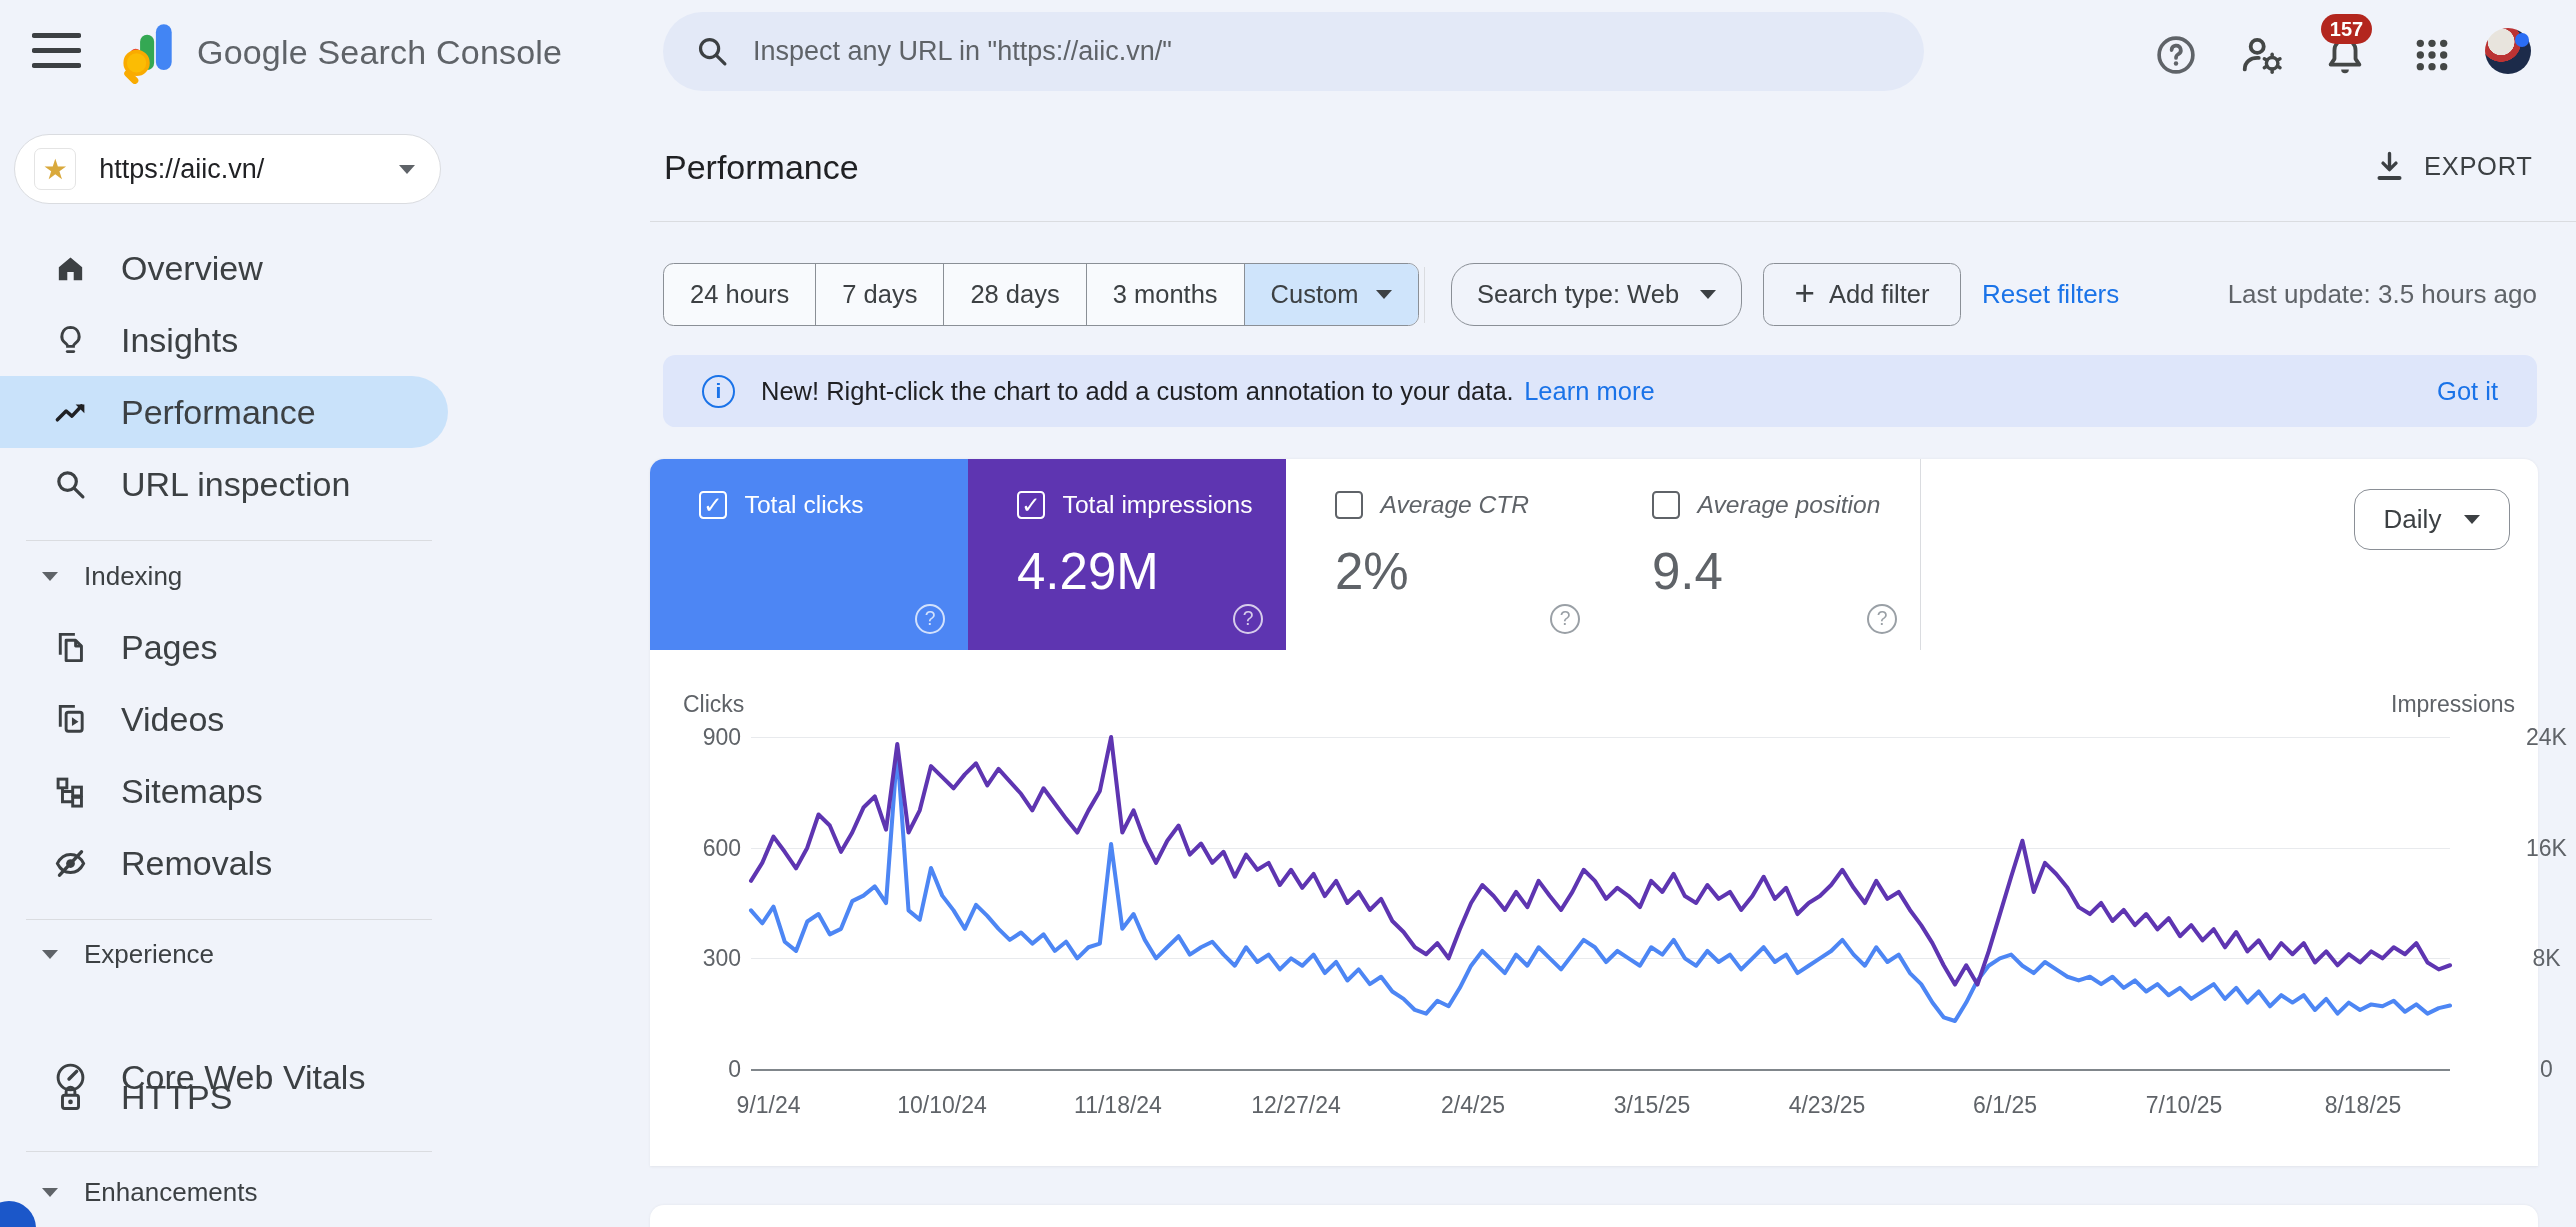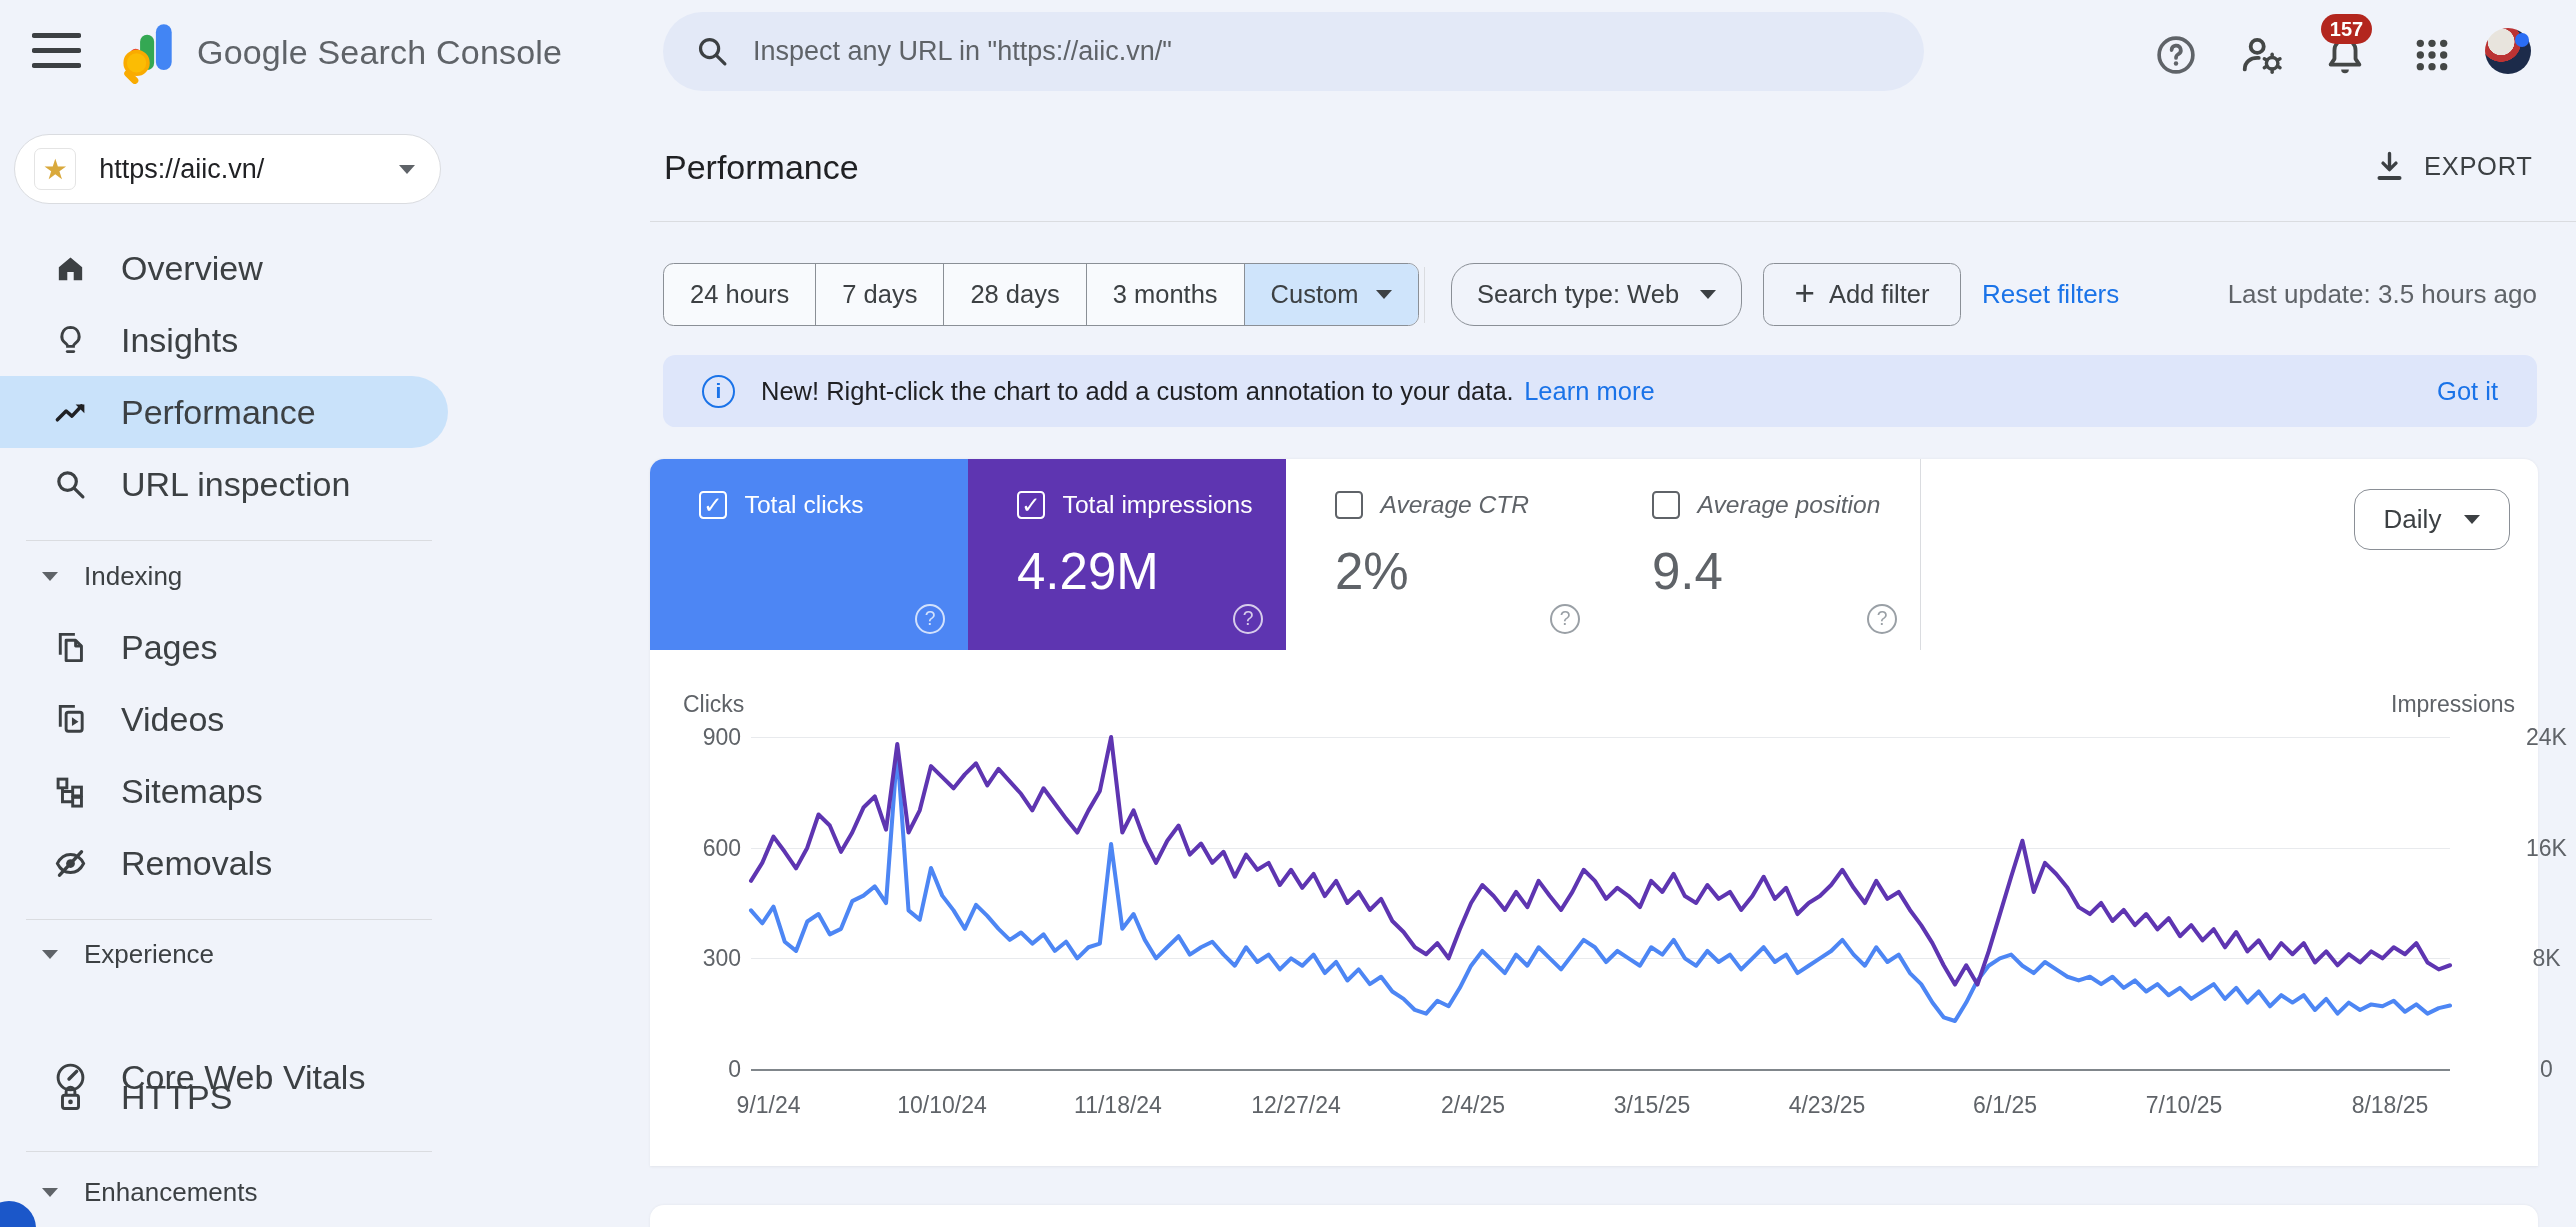--- a/index.html
+++ b/index.html
@@ -389,21 +389,21 @@
         <div class="tick right" style="top: 332px;">0</div>
         <div class="xlabel" style="left: 17.6px;">9/1/24</div>
         <div class="xlabel" style="left: 191px;">10/10/24</div>
         <div class="xlabel" style="left: 367px;">11/18/24</div>
         <div class="xlabel" style="left: 545px;">12/27/24</div>
         <div class="xlabel" style="left: 722px;">2/4/25</div>
         <div class="xlabel" style="left: 901px;">3/15/25</div>
         <div class="xlabel" style="left: 1076px;">4/23/25</div>
         <div class="xlabel" style="left: 1254px;">6/1/25</div>
         <div class="xlabel" style="left: 1433px;">7/10/25</div>
-        <div class="xlabel" style="left: 1612px; margin-left: 27px;">8/18/25</div>
+        <div class="xlabel" style="left: 1612px;">8/18/25</div>
         <svg id="chart-svg" width="1699" height="332" viewBox="0 0 1935 378">
           <polyline points="0.0,197.4 12.8,212.1 25.6,193.2 38.4,233.1 51.3,243.6 64.1,210.0 76.9,201.6 89.7,224.7 102.5,218.4 115.3,186.9 128.1,180.6 141.0,170.1 153.8,189.0 166.6,14.7 179.4,197.4 192.2,207.9 205.0,149.1 217.8,180.6 230.7,197.4 243.5,218.4 256.3,191.1 269.1,203.7 281.9,218.4 294.7,231.0 307.5,222.6 320.4,235.2 333.2,224.7 346.0,243.6 358.8,233.1 371.6,252.0 384.4,239.4 397.3,235.2 410.1,121.8 422.9,218.4 435.7,201.6 448.5,231.0 461.3,252.0 474.1,239.4 487.0,226.8 499.8,247.8 512.6,239.4 525.4,233.1 538.2,247.8 551.0,260.4 563.8,239.4 576.7,256.2 589.5,247.8 602.3,264.6 615.1,252.0 627.9,260.4 640.7,247.8 653.5,268.8 666.4,256.2 679.2,277.2 692.0,264.6 704.8,281.4 717.6,273.0 730.4,289.8 743.2,298.2 756.1,310.8 768.9,315.0 781.7,300.3 794.5,306.6 807.3,285.6 820.1,260.4 832.9,243.6 845.8,256.2 858.6,268.8 871.4,247.8 884.2,260.4 897.0,239.4 909.8,252.0 922.6,264.6 935.5,247.8 948.3,231.0 961.1,239.4 973.9,256.2 986.7,243.6 999.5,252.0 1012.4,260.4 1025.2,239.4 1038.0,247.8 1050.8,231.0 1063.6,252.0 1076.4,260.4 1089.2,243.6 1102.1,256.2 1114.9,247.8 1127.7,264.6 1140.5,252.0 1153.3,239.4 1166.1,256.2 1178.9,247.8 1191.8,268.8 1204.6,260.4 1217.4,252.0 1230.2,243.6 1243.0,231.0 1255.8,247.8 1268.6,260.4 1281.5,239.4 1294.3,256.2 1307.1,247.8 1319.9,268.8 1332.7,281.4 1345.5,302.4 1358.3,319.2 1371.2,323.4 1384.0,302.4 1396.8,277.2 1409.6,260.4 1422.4,252.0 1435.2,247.8 1448.0,260.4 1460.9,268.8 1473.7,256.2 1486.5,264.6 1499.3,273.0 1512.1,277.2 1524.9,273.0 1537.7,281.4 1550.6,273.0 1563.4,285.6 1576.2,277.2 1589.0,289.8 1601.8,281.4 1614.6,294.0 1627.5,285.6 1640.3,298.2 1653.1,289.8 1665.9,281.4 1678.7,298.2 1691.5,285.6 1704.3,302.4 1717.2,289.8 1730.0,306.6 1742.8,294.0 1755.6,302.4 1768.4,294.0 1781.2,310.8 1794.0,298.2 1806.9,315.0 1819.7,302.4 1832.5,310.8 1845.3,304.5 1858.1,306.6 1870.9,300.3 1883.7,312.9 1896.6,304.5 1909.4,315.0 1922.2,308.7 1935.0,305.8" fill="none" stroke="#4d86f4" stroke-width="4.6" stroke-linejoin="round" stroke-linecap="round"></polyline>
           <polyline points="0.0,163.8 12.8,143.3 25.6,113.4 38.4,130.7 51.3,149.6 64.1,126.0 76.9,88.2 89.7,100.8 102.5,130.7 115.3,108.7 128.1,80.3 141.0,67.7 153.8,105.5 166.6,7.9 179.4,108.7 192.2,83.5 205.0,33.1 217.8,45.7 230.7,58.3 243.5,42.5 256.3,29.9 269.1,55.1 281.9,36.2 294.7,50.4 307.5,64.6 320.4,83.5 333.2,58.3 346.0,75.6 358.8,92.9 371.6,108.7 384.4,83.5 397.3,61.4 410.1,0.0 422.9,108.7 435.7,83.5 448.5,118.1 461.3,143.3 474.1,118.1 487.0,100.8 499.8,133.9 512.6,121.3 525.4,143.3 538.2,130.7 551.0,159.1 563.8,133.9 576.7,151.2 589.5,143.3 602.3,168.5 615.1,151.2 627.9,171.7 640.7,155.9 653.5,181.1 666.4,163.8 679.2,189.0 692.0,176.4 704.8,196.9 717.6,184.3 730.4,209.5 743.2,222.1 756.1,239.4 768.9,247.3 781.7,234.7 794.5,252.0 807.3,218.9 820.1,189.0 832.9,168.5 845.8,181.1 858.6,196.9 871.4,176.4 884.2,193.7 897.0,163.8 909.8,181.1 922.6,196.9 935.5,176.4 948.3,151.2 961.1,163.8 973.9,184.3 986.7,171.7 999.5,181.1 1012.4,193.7 1025.2,163.8 1038.0,176.4 1050.8,155.9 1063.6,181.1 1076.4,189.0 1089.2,168.5 1102.1,184.3 1114.9,176.4 1127.7,196.9 1140.5,181.1 1153.3,159.1 1166.1,184.3 1178.9,171.7 1191.8,201.6 1204.6,189.0 1217.4,181.1 1230.2,168.5 1243.0,151.2 1255.8,171.7 1268.6,189.0 1281.5,163.8 1294.3,184.3 1307.1,176.4 1319.9,196.9 1332.7,214.2 1345.5,234.7 1358.3,259.9 1371.2,281.9 1384.0,259.9 1396.8,281.9 1409.6,244.1 1422.4,201.6 1435.2,159.1 1448.0,118.1 1460.9,176.4 1473.7,143.3 1486.5,155.9 1499.3,171.7 1512.1,193.7 1524.9,201.6 1537.7,189.0 1550.6,209.5 1563.4,196.9 1576.2,214.2 1589.0,201.6 1601.8,218.9 1614.6,206.3 1627.5,226.8 1640.3,214.2 1653.1,231.5 1665.9,218.9 1678.7,239.4 1691.5,222.1 1704.3,244.1 1717.2,231.5 1730.0,252.0 1742.8,234.7 1755.6,247.3 1768.4,234.7 1781.2,256.7 1794.0,244.1 1806.9,259.9 1819.7,247.3 1832.5,256.7 1845.3,244.1 1858.1,252.0 1870.9,239.4 1883.7,247.3 1896.6,234.7 1909.4,256.7 1922.2,264.6 1935.0,259.9" fill="none" stroke="#5e35b1" stroke-width="4.6" stroke-linejoin="round" stroke-linecap="round"></polyline>
         </svg>
       </div>
   </div>
 
   <div id="next-panel"></div>
 
 </div>

